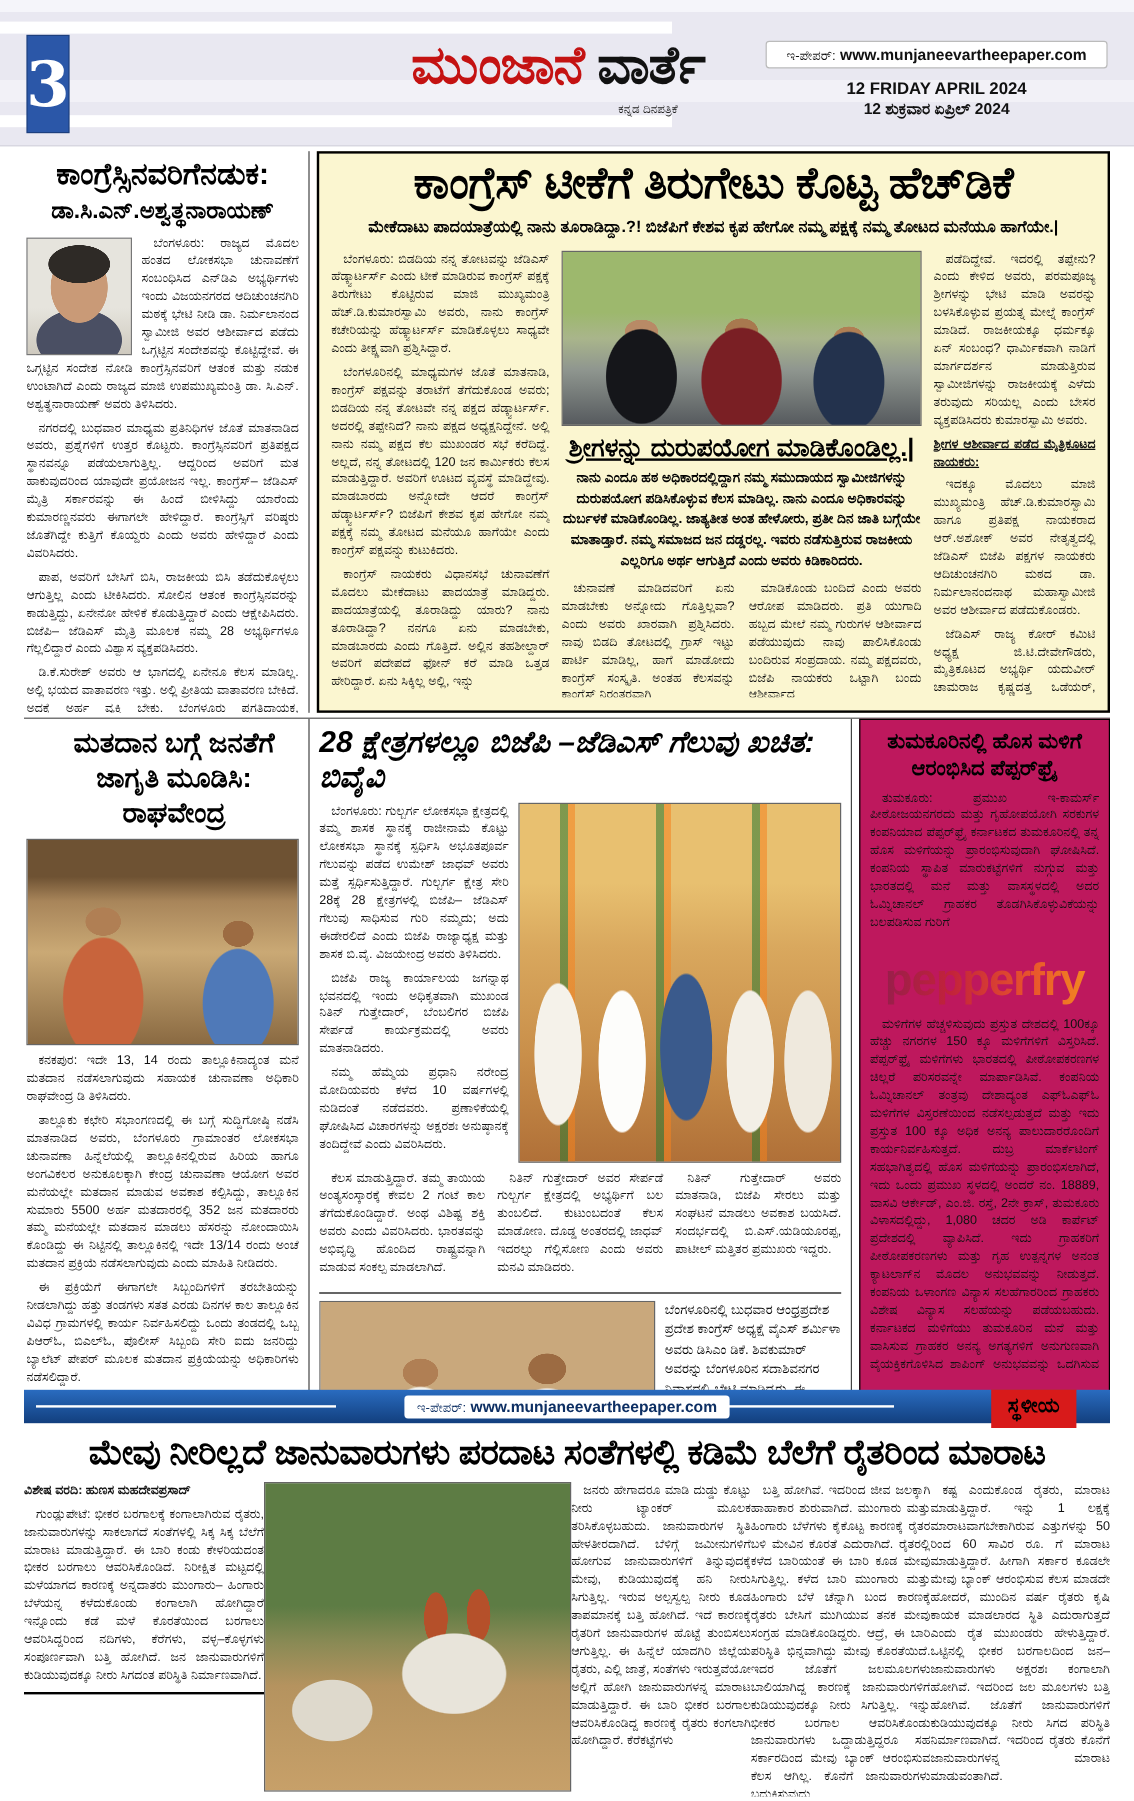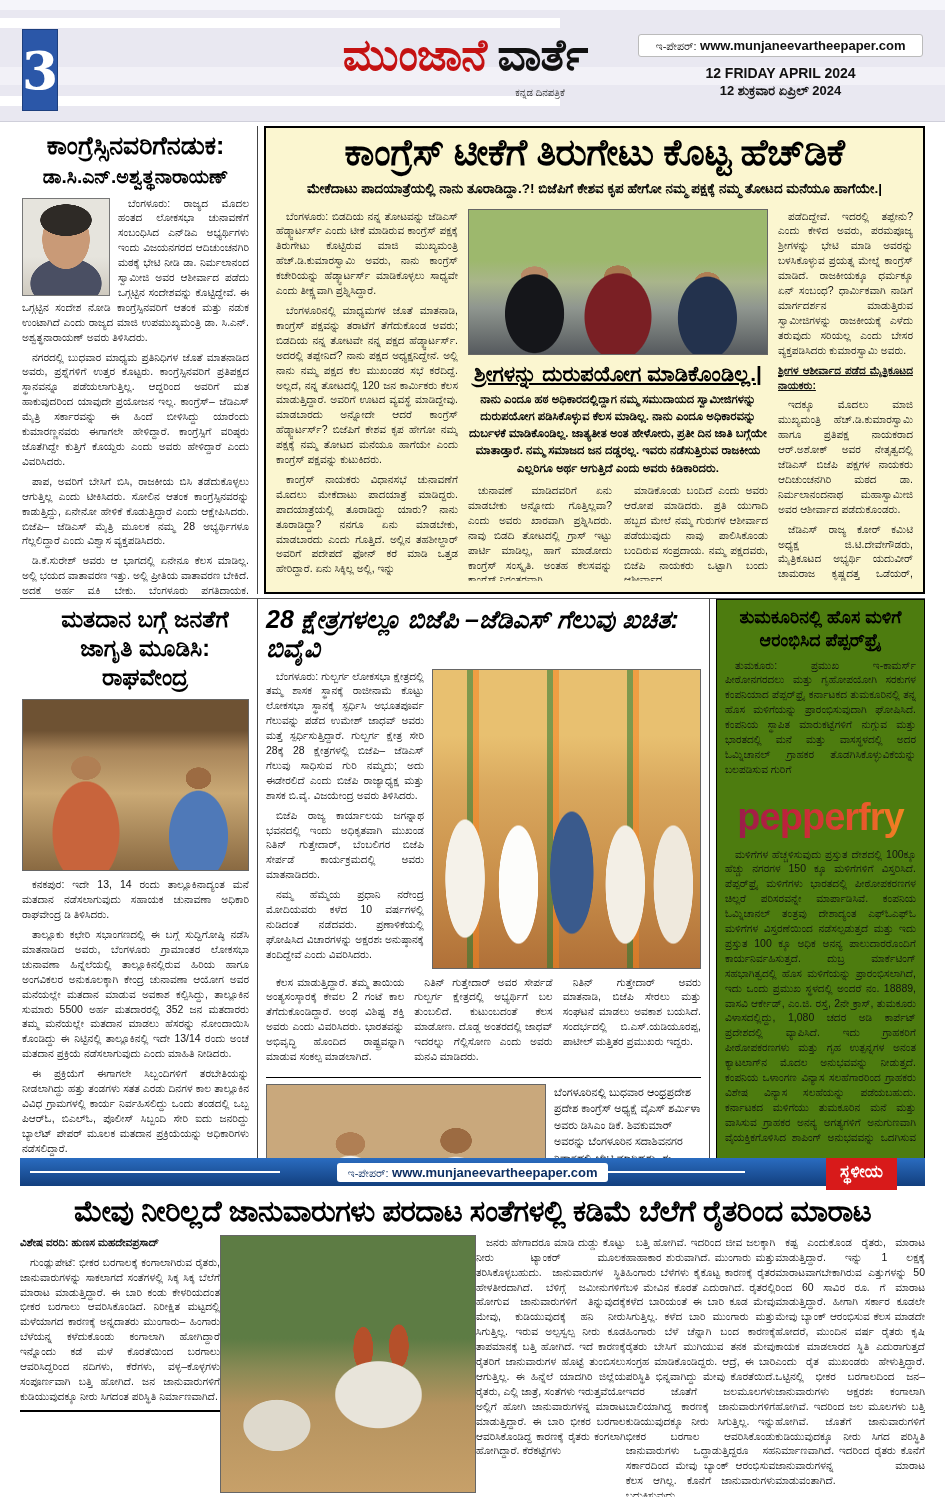--- a/index.html
+++ b/index.html
@@ -116,21 +116,21 @@
     background:
       radial-gradient(ellipse 36px 58px at 30% 78%, #f6f3ec 0 97%, transparent 100%),
       radial-gradient(ellipse 15px 12px at 30% 36%, #b07f54 0 97%, transparent 100%),
       radial-gradient(ellipse 6px 26px at 24% 62%, #8c2f2f 0 97%, transparent 100%),
       radial-gradient(ellipse 40px 60px at 68% 80%, #ffffff 0 97%, transparent 100%),
       radial-gradient(ellipse 16px 13px at 68% 34%, #9c6b42 0 97%, transparent 100%),
       linear-gradient(180deg,#c9a87c 0 60%, #a98458 100%);
   }
   .dks-caption { flex:1; font-size:11px; line-height:1.5; text-align:left; overflow:hidden; }
   .rightcol { flex:1; padding-left:6px; }
-  .pepper-box { border:1.5px solid #000; height:100%; padding:6px 8px; overflow:hidden; background:#4d7c0f; }
+  .pepper-box { border:1.5px solid #000; height:100%; padding:6px 8px; overflow:hidden; background:#be185d; }
   .pepper-headline { font-size:17.5px; font-weight:bold; text-align:center; line-height:1.3; margin-bottom:6px; }
   .pepper-p1 { height:130px; overflow:hidden; }
   .pepper-logo {
     font-size:38px; font-weight:bold; text-align:center; letter-spacing:-1px; margin:8px 0;
     background:linear-gradient(90deg,#8f1d4e,#c2223b 35%,#e8542c 70%,#f5931f);
     -webkit-background-clip:text; background-clip:text; -webkit-text-fill-color:transparent; color:#d03a2a;
   }
   .pepper-p2 { height:300px; overflow:hidden; }
   
   .bottom { position:absolute; top:1158px; left:20px; width:905px; height:343px; overflow:hidden; }
@@ -139,21 +139,21 @@
     display:flex; align-items:center; justify-content:center;
   }
   .blue-bar .line { position:absolute; top:13px; height:2px; background:#fff; }
   .bar-pill {
     background:#fff; border-radius:3px; padding:2px 10px; font-size:13px; font-weight:bold; color:#0d2f63;
     position:relative; z-index:2; white-space:nowrap;
   }
   .bar-pill .lbl { font-weight:normal; font-size:11px; }
   .local-badge {
     position:absolute; right:28px; top:-4px; height:36px; padding:0 14px;
-    background:#d81a1a; color:#ffffff; font-size:17px; font-weight:bold;
+    background:#d81a1a; color:#000000; font-size:17px; font-weight:bold;
     display:flex; align-items:center; z-index:3;
   }
   .local-headline { font-size:29px; font-weight:bold; text-align:center; line-height:1.2; margin:8px 0 6px; letter-spacing:-0.5px; }
   .local-cols { display:flex; height:262px; }
   .lc1 { width:200px; overflow:hidden; }
   .byline { font-weight:bold; font-size:10.5px; margin-bottom:4px; text-indent:0 !important; }
   .cattle-photo {
     width:256px; height:258px; border:1px solid #666;
     background:
       radial-gradient(ellipse 44px 34px at 62% 62%, #e8e4da 0 97%, transparent 100%),
@@ -274,21 +274,21 @@
         <div class="dks-row">
           <div class="dks-photo"></div>
           <div class="dks-caption">ಬೆಂಗಳೂರಿನಲ್ಲಿ ಬುಧವಾರ ಆಂಧ್ರಪ್ರದೇಶ ಪ್ರದೇಶ ಕಾಂಗ್ರೆಸ್ ಅಧ್ಯಕ್ಷೆ ವೈಎಸ್ ಶರ್ಮಿಳಾ ಅವರು ಡಿಸಿಎಂ ಡಿಕೆ. ಶಿವಕುಮಾರ್ ಅವರನ್ನು ಬೆಂಗಳೂರಿನ ಸದಾಶಿವನಗರ ನಿವಾಸದಲ್ಲಿ ಭೇಟಿ ಮಾಡಿದ್ದರು. ಈ ಸಂದರ್ಭದಲ್ಲಿ ಬೆಂಗಳೂರು ಗ್ರಾಮಾಂತರ ಲೋಕಸಭೆ ಕ್ಷೇತ್ರದ ಕಾಂಗ್ರೆಸ್ ಅಭ್ಯರ್ಥಿ ಡಿ.ಕೆ.ಸುರೇಶ್ ಉಪಸ್ಥಿತರಿದ್ದರು.</div>
         </div>
       </div>
 
       <div class="rightcol">
         <div class="pepper-box">
           <div class="pepper-headline">ತುಮಕೂರಿನಲ್ಲಿ ಹೊಸ ಮಳಿಗೆ ಆರಂಭಿಸಿದ ಪೆಪ್ಪರ್‌ಫ್ರೈ</div>
           <div class="pepper-p1 kn">
-            <p>ತುಮಕೂರು: ಪ್ರಮುಖ ಇ-ಕಾಮರ್ಸ್ ಪೀಠೋನಗರದಲು ಮತ್ತು ಗೃಹೋಪಯೋಗಿ ಸರಕುಗಳ ಕಂಪನಿಯಾದ ಪೆಪ್ಪರ್‌ಫ್ರೈ ಕರ್ನಾಟಕದ ತುಮಕೂರಿನಲ್ಲಿ ತನ್ನ ಹೊಸ ಮಳಿಗೆಯನ್ನು ಪ್ರಾರಂಭಿಸುವುದಾಗಿ ಘೋಷಿಸಿದೆ. ಕಂಪನಿಯ ಸ್ಥಾಪಿತ ಮಾರುಕಟ್ಟೆಗಳಿಗೆ ನುಗ್ಗುವ ಮತ್ತು ಭಾರತದಲ್ಲಿ ಮನೆ ಮತ್ತು ವಾಸಸ್ಥಳದಲ್ಲಿ ಅದರ ಓಮ್ನಿಚಾನಲ್ ಗ್ರಾಹಕರ ತೊಡಗಿಸಿಕೊಳ್ಳುವಿಕೆಯನ್ನು ಬಲಪಡಿಸುವ ಗುರಿಗೆ</p>
+            <p>ತುಮಕೂರು: ಪ್ರಮುಖ ಇ-ಕಾಮರ್ಸ್ ಪೀಠೋಜಯನಗರದು ಮತ್ತು ಗೃಹೋಪಯೋಗಿ ಸರಕುಗಳ ಕಂಪನಿಯಾದ ಪೆಪ್ಪರ್‌ಫ್ರೈ ಕರ್ನಾಟಕದ ತುಮಕೂರಿನಲ್ಲಿ ತನ್ನ ಹೊಸ ಮಳಿಗೆಯನ್ನು ಪ್ರಾರಂಭಿಸುವುದಾಗಿ ಘೋಷಿಸಿದೆ. ಕಂಪನಿಯ ಸ್ಥಾಪಿತ ಮಾರುಕಟ್ಟೆಗಳಿಗೆ ನುಗ್ಗುವ ಮತ್ತು ಭಾರತದಲ್ಲಿ ಮನೆ ಮತ್ತು ವಾಸಸ್ಥಳದಲ್ಲಿ ಅದರ ಓಮ್ನಿಚಾನಲ್ ಗ್ರಾಹಕರ ತೊಡಗಿಸಿಕೊಳ್ಳುವಿಕೆಯನ್ನು ಬಲಪಡಿಸುವ ಗುರಿಗೆ</p>
           </div>
           <div class="pepper-logo">pepperfry</div>
           <div class="pepper-p2 kn">
             <p>ಮಳಿಗೆಗಳ ಹೆಚ್ಚಳಿಸುವುದು ಪ್ರಸ್ತುತ ದೇಶದಲ್ಲಿ 100ಕ್ಕೂ ಹೆಚ್ಚು ನಗರಗಳ 150 ಕ್ಕೂ ಮಳಿಗೆಗಳಿಗೆ ವಿಸ್ತರಿಸಿದೆ. ಪೆಪ್ಪರ್‌ಫ್ರೈ ಮಳಿಗೆಗಳು ಭಾರತದಲ್ಲಿ ಪೀಠೋಪಕರಣಗಳ ಚಿಲ್ಲರೆ ಪರಿಸರವನ್ನೇ ಮಾರ್ಪಾಡಿಸಿವೆ. ಕಂಪನಿಯ ಓಮ್ನಿಚಾನಲ್ ತಂತ್ರವು ದೇಶಾದ್ಯಂತ ಎಫ್‌ಓಎಫ್‌ಓ ಮಳಿಗೆಗಳ ವಿಸ್ತರಣೆಯಿಂದ ನಡೆಸಲ್ಪಡುತ್ತದೆ ಮತ್ತು ಇದು ಪ್ರಸ್ತುತ 100 ಕ್ಕೂ ಅಧಿಕ ಅನನ್ಯ ಪಾಲುದಾರರೊಂದಿಗೆ ಕಾರ್ಯನಿರ್ವಹಿಸುತ್ತದೆ. ದುಬ್ರ ಮಾರ್ಕೆಟಿಂಗ್ ಸಹಭಾಗಿತ್ವದಲ್ಲಿ ಹೊಸ ಮಳಿಗೆಯನ್ನು ಪ್ರಾರಂಭಿಸಲಾಗಿದೆ, ಇದು ಒಂದು ಪ್ರಮುಖ ಸ್ಥಳದಲ್ಲಿ ಅಂದರೆ ನಂ. 18889, ವಾಸವಿ ಆರ್ಕೇಡ್, ಎಂ.ಜಿ. ರಸ್ತೆ, 2ನೇ ಕ್ರಾಸ್, ತುಮಕೂರು ವಿಳಾಸದಲ್ಲಿದ್ದು, 1,080 ಚದರ ಅಡಿ ಕಾರ್ಪೆಟ್ ಪ್ರದೇಶದಲ್ಲಿ ವ್ಯಾಪಿಸಿದೆ. ಇದು ಗ್ರಾಹಕರಿಗೆ ಪೀಠೋಪಕರಣಗಳು ಮತ್ತು ಗೃಹ ಉತ್ಪನ್ನಗಳ ಅನಂತ ಕ್ಯಾಟಲಾಗ್‌ನ ಮೊದಲ ಅನುಭವವನ್ನು ನೀಡುತ್ತದೆ. ಕಂಪನಿಯ ಒಳಾಂಗಣ ವಿನ್ಯಾಸ ಸಲಹೆಗಾರರಿಂದ ಗ್ರಾಹಕರು ವಿಶೇಷ ವಿನ್ಯಾಸ ಸಲಹೆಯನ್ನು ಪಡೆಯಬಹುದು. ಕರ್ನಾಟಕದ ಮಳಿಗೆಯು ತುಮಕೂರಿನ ಮನೆ ಮತ್ತು ವಾಸಿಸುವ ಗ್ರಾಹಕರ ಅನನ್ಯ ಅಗತ್ಯಗಳಿಗೆ ಅನುಗುಣವಾಗಿ ವೈಯಕ್ತಿಕಗೊಳಿಸಿದ ಶಾಪಿಂಗ್ ಅನುಭವವನ್ನು ಒದಗಿಸುವ ಗುರಿಯನ್ನು ಹೊಂದಿದೆ. ಪೆಪ್ಪರ್‌ಫ್ರೈ ಮುಖ್ಯ ಆಕ್ವಿಸೇಶನ್ ಅಧಿಕಾರಿ ಹುಸೇನ್ ಕೇಸೂರಿ ಉದ್ಘಾಟನೆ ಬಗ್ಗೆ ಮಾತನಾಡಿ, ದುಬ್ರ ಮಾರ್ಕೆಟಿಂಗ್ ಸಹಭಾಗಿತ್ವದಲ್ಲಿ ತುಮಕೂರಿನಲ್ಲಿ ನಮ್ಮ ಹೊಸ ಮಳಿಗೆಯನ್ನು ಪ್ರಾರಂಭಿಸಲು ನಾವು ಸಂತೋಷಪಡುತ್ತೇವೆ. ಪೆಪ್ಪರ್‌ಫ್ರೈ ಫ್ರಾಂಚೈಸಿ ಅನ್ನು ಹೊಂದುವುದು ಉದ್ಯಮಶೀಲತೆಯ ಯಶಸ್ಸು, ಮತ್ತು ನಾವು ಮೆಟ್ರೋಪಾಲಿಟನ್ ಮತ್ತು ಟೈರ್ 1 ನಗರಗಳ ಮೊದಲ ಕ್ಯಾಚ್‌ಮೆಂಟ್ ಪ್ರದೇಶಗಳನ್ನು ಮೀರಿ ಗ್ರಾಹಕರನ್ನು ತಲುಪುವ ಗುರಿಯನ್ನು ಹೊಂದಿದ್ದೇವೆ.</p>
           </div>
         </div>
       </div>
     </div>
   </div>
 

